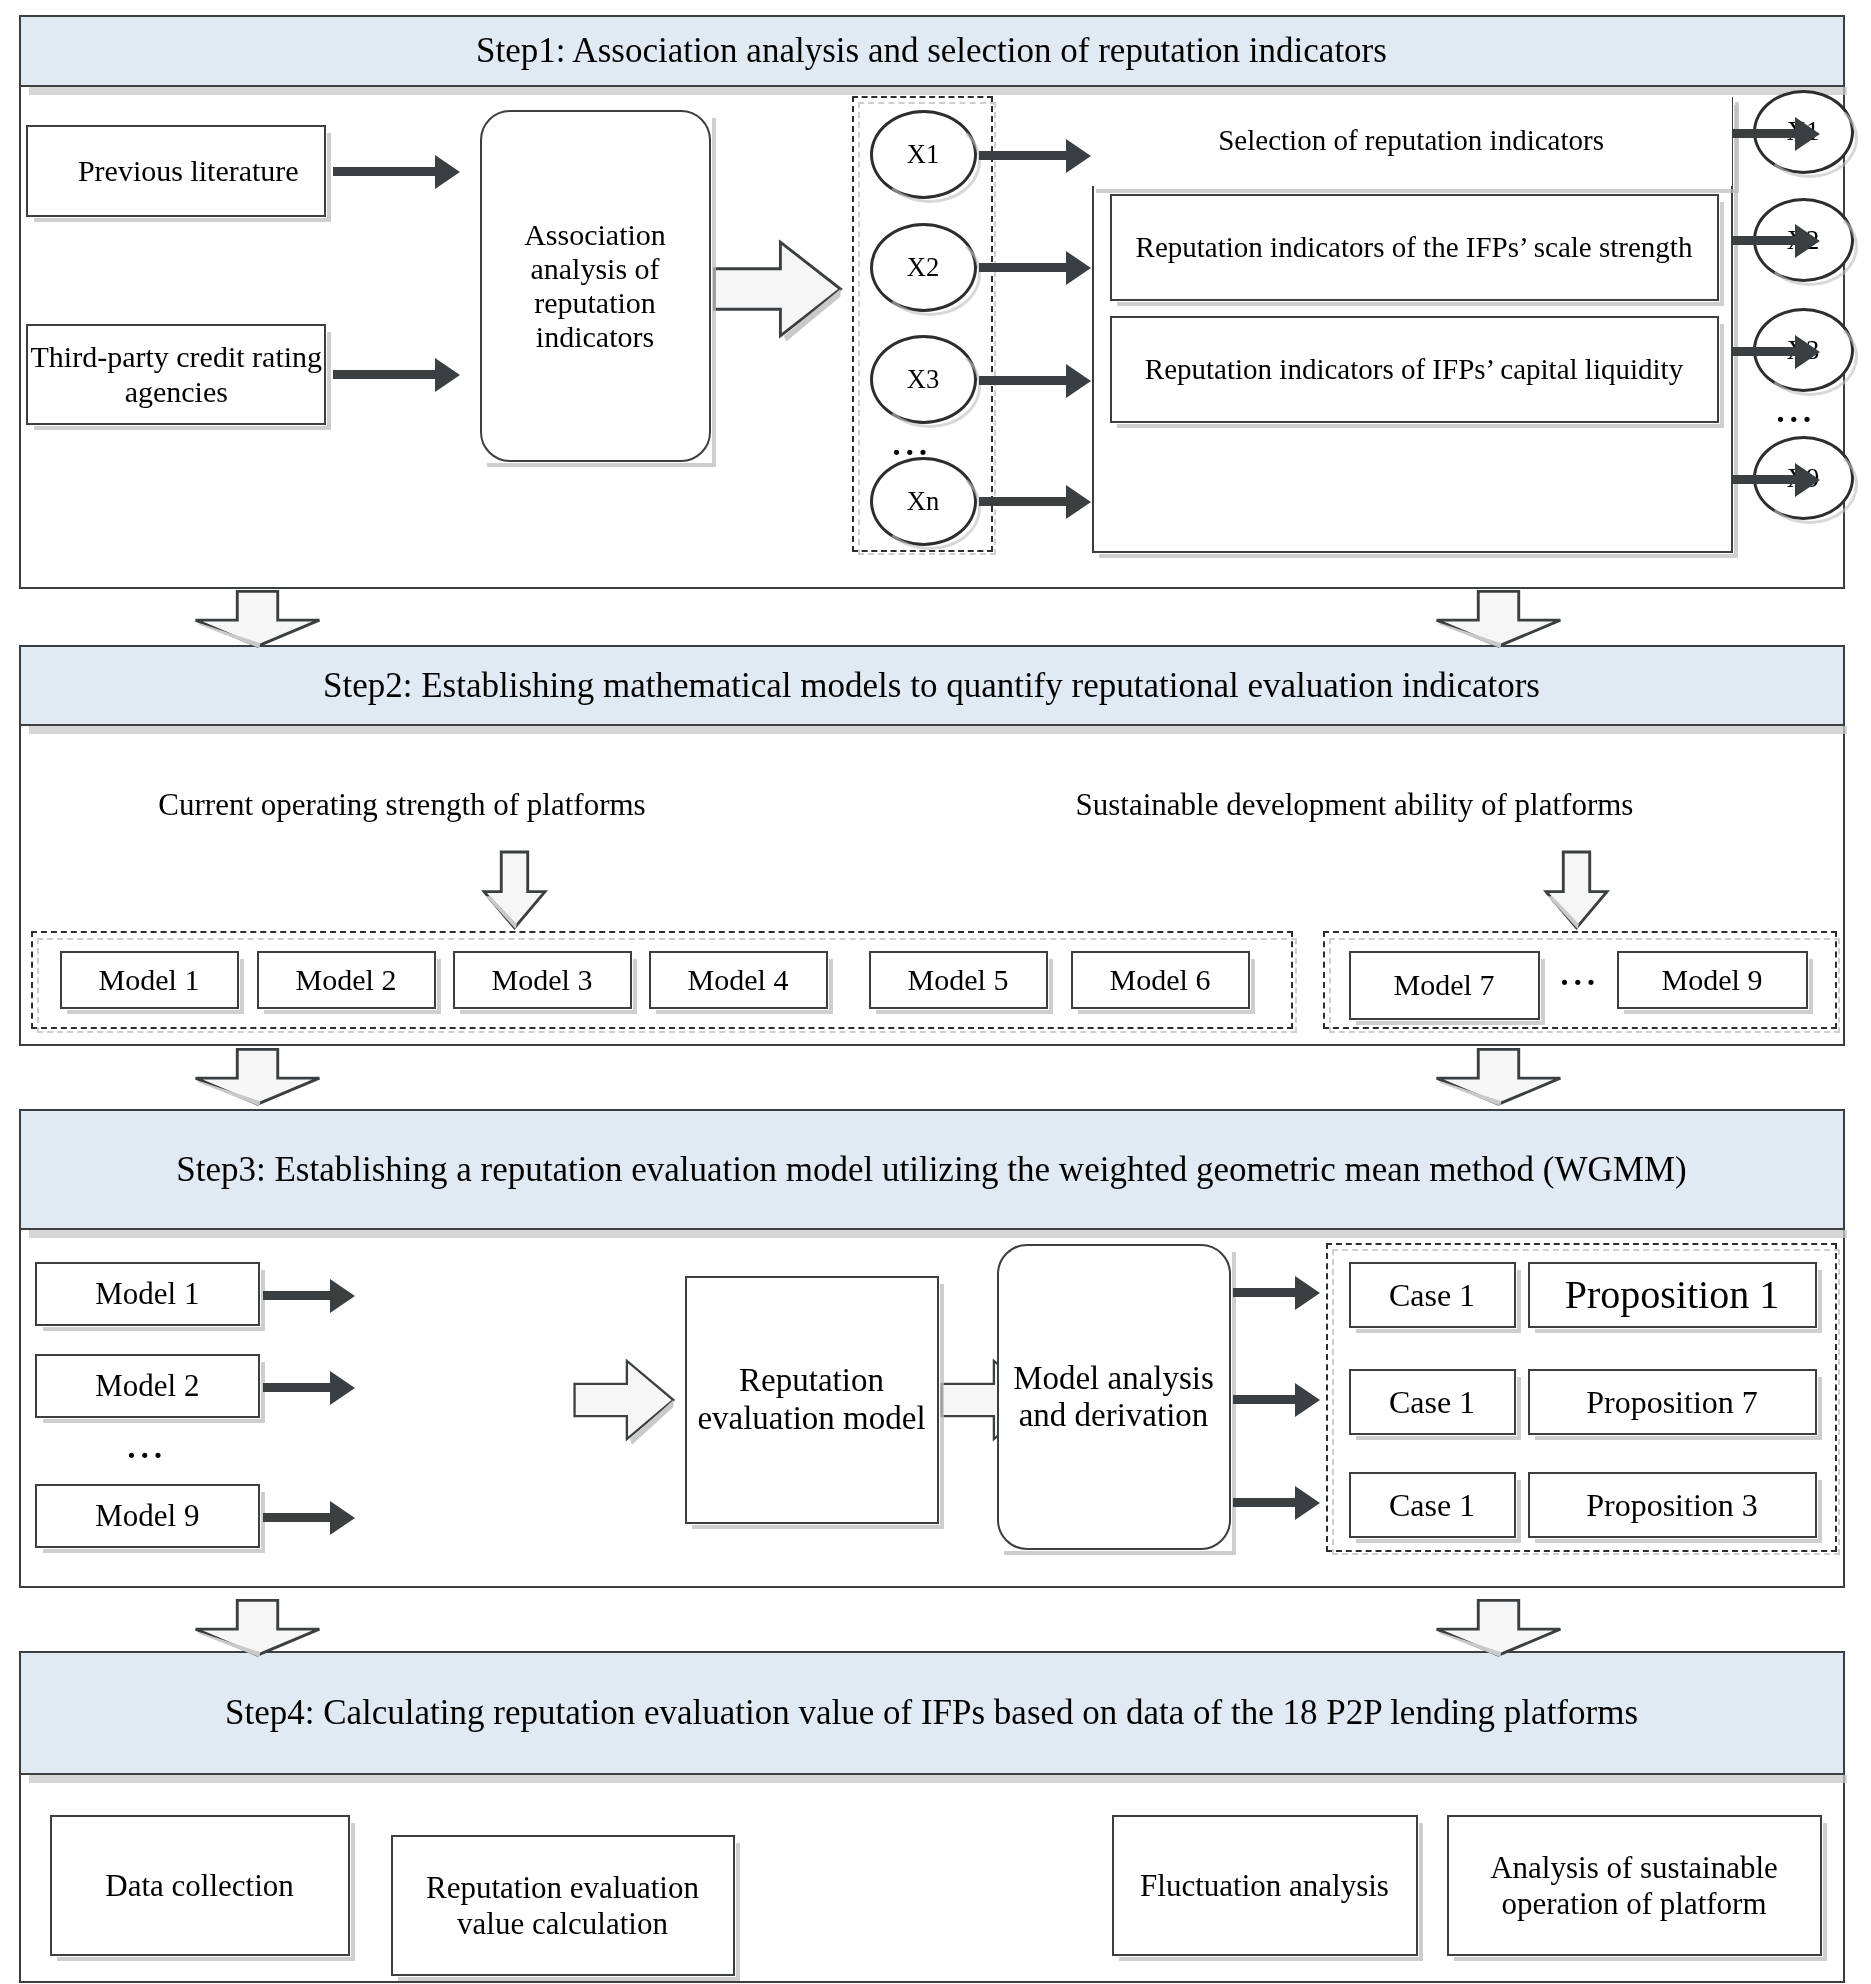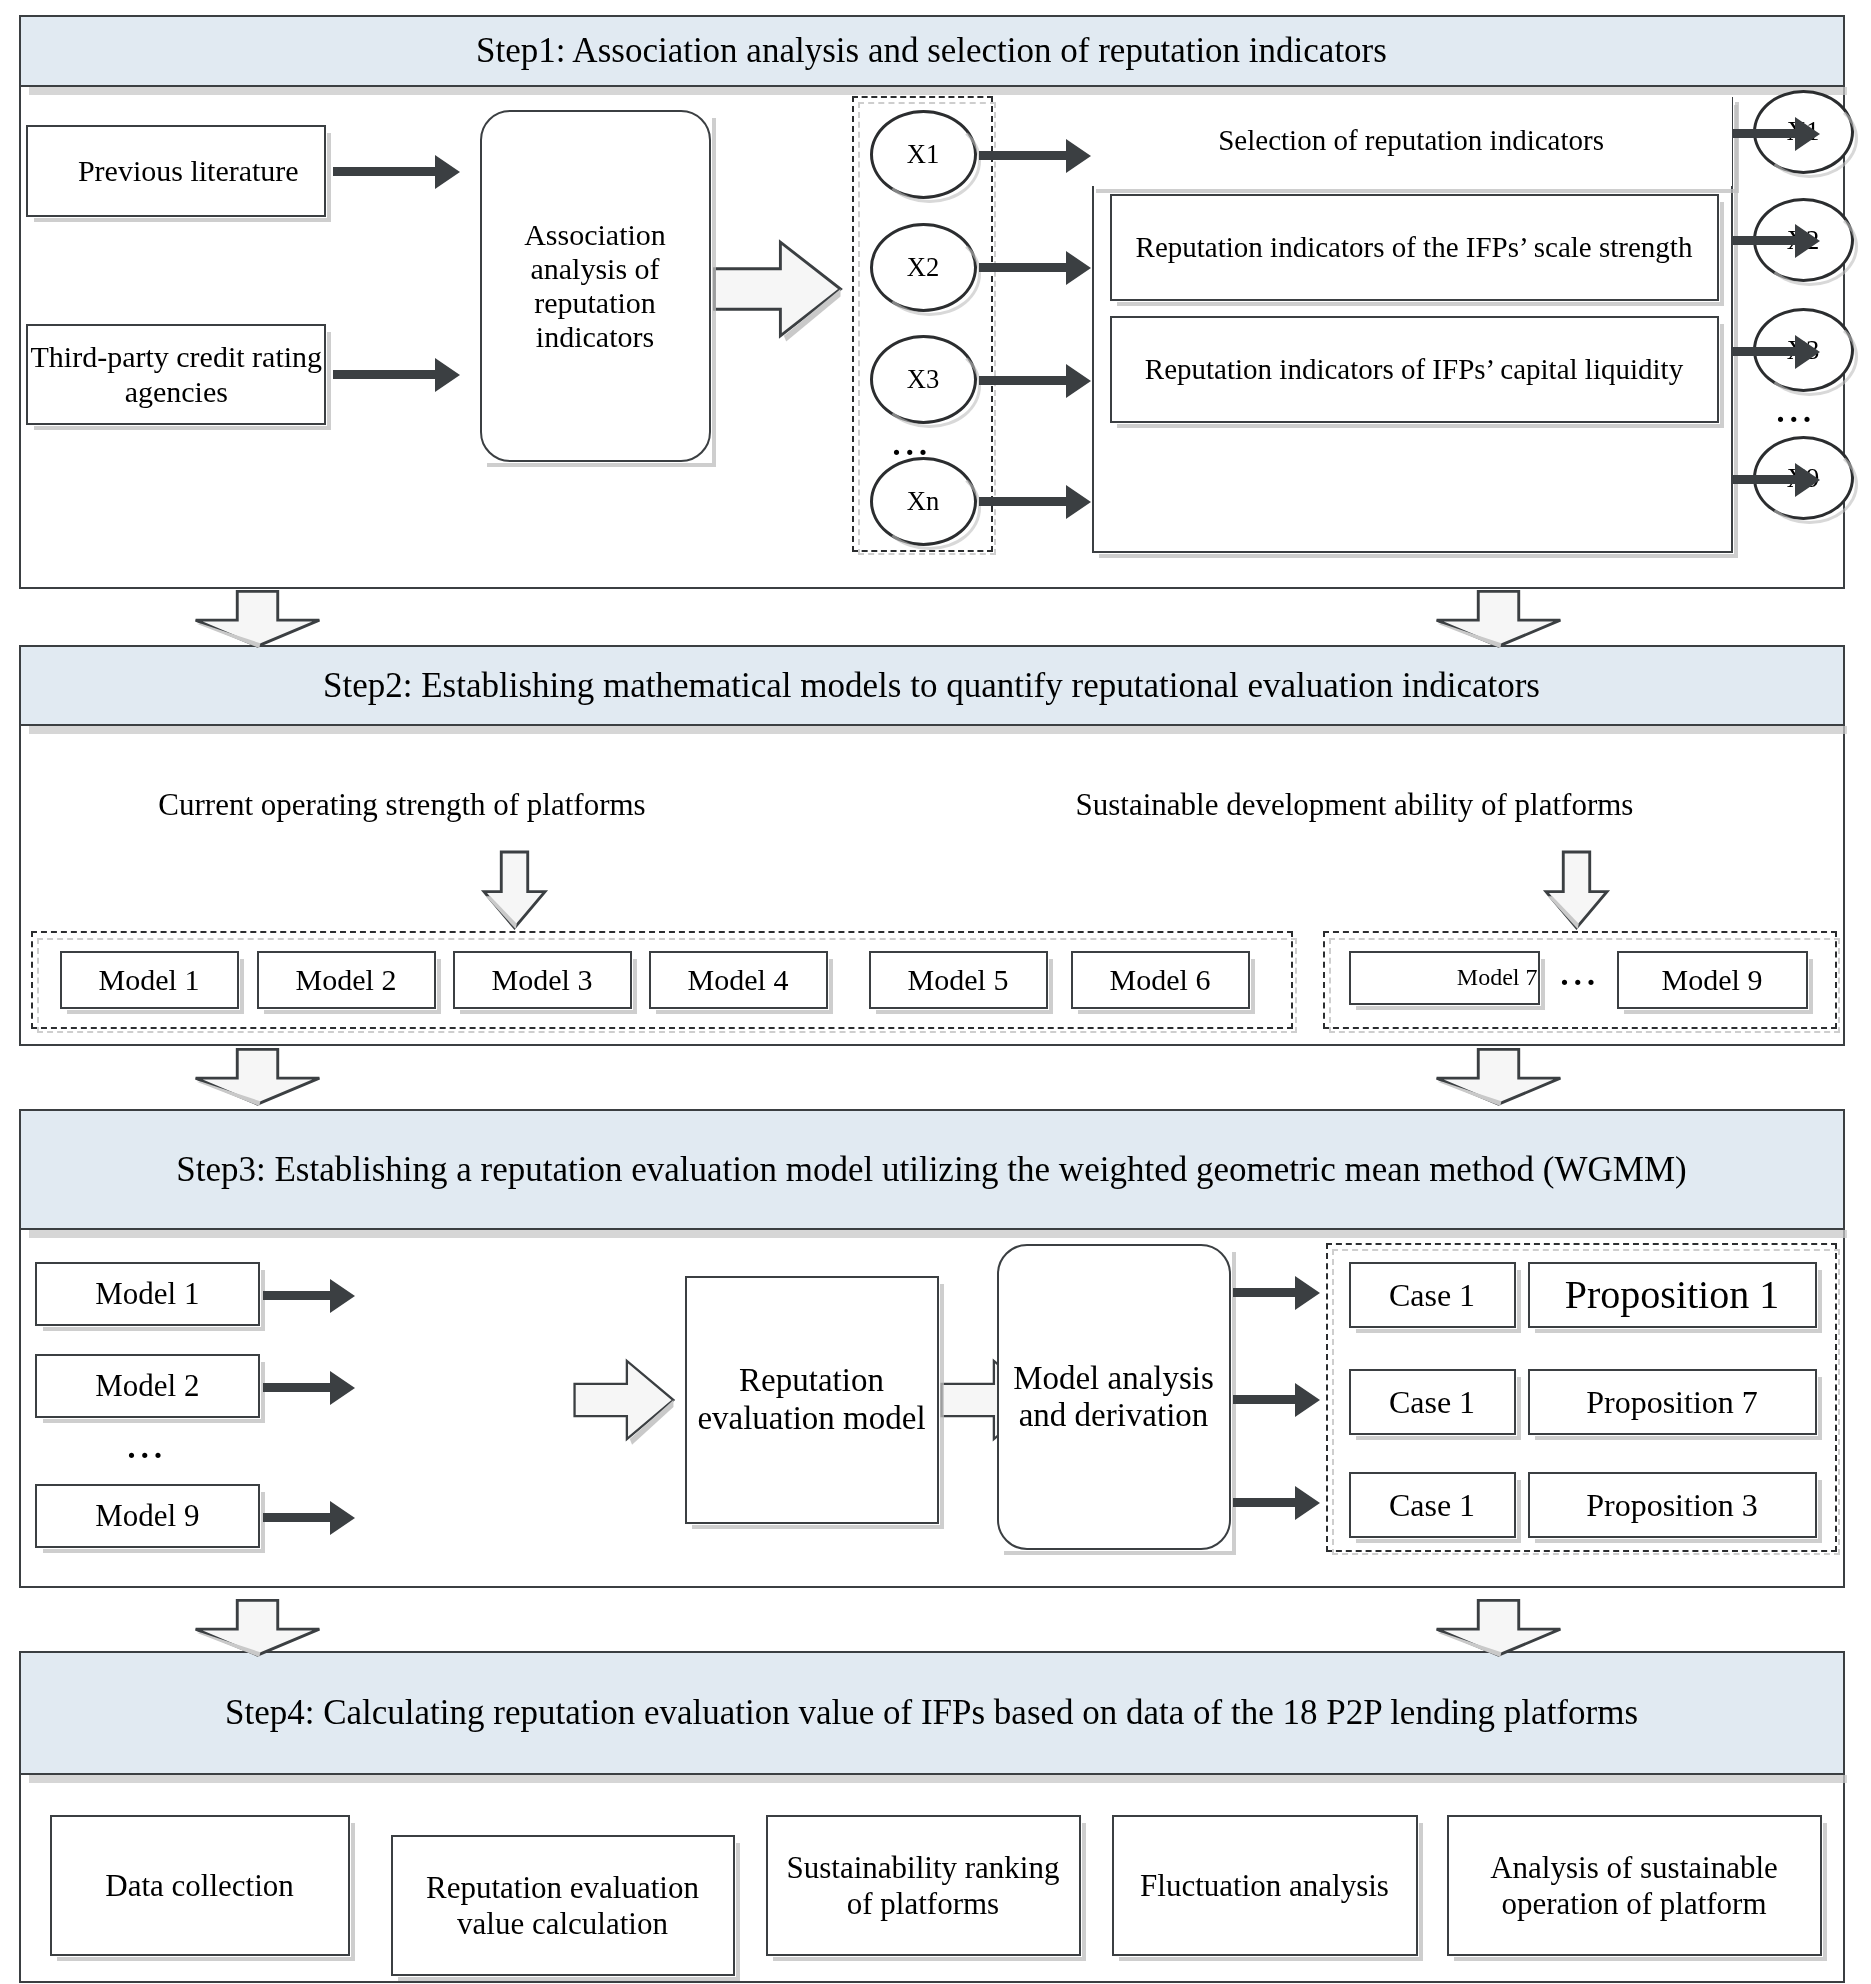--- a/index.html
+++ b/index.html
@@ -262,21 +262,21 @@
       <span>Model 4</span>
       </div>
     <div class="rect" style="left:848px; top:225px; width:179px; height:58px; font-size:30px;">
       <span>Model 5</span>
       </div>
     <div class="rect" style="left:1050px; top:225px; width:179px; height:58px; font-size:30px;">
       <span>Model 6</span>
       </div>
 
     <div class="dash-box" style="left:1302px; top:205px; width:514px; height:98px;"></div>
-    <div class="rect" style="left:1328px; top:225px; width:191px; height:54px; font-size:24px;justify-content:flex-end;">
+    <div class="rect" style="left:1328px; top:225px; width:191px; height:69px; font-size:30px;">
       <span>Model 7</span>
       </div>
     <div class="dots" style="left:1540px; top:230px; font-size:32px;">...</div>
     <div class="rect" style="left:1596px; top:225px; width:191px; height:58px; font-size:30px;">
       <span>Model 9</span>
       </div>
 
   </div>
 </div>
 
@@ -387,23 +387,20 @@
   <div class="step-body" style="height:208px;">
 
     <div class="rect" style="left:29px; top:40px; width:300px; height:141px; font-size:31px; padding:0 8px;">
       <span>Data collection</span>
       </div>
 
     <div class="rect" style="left:370px; top:40px; width:344px; height:141px; font-size:31px; padding:0 8px;margin-top:20px;">
       <span>Reputation evaluation value calculation</span>
       </div>
 
-    <div class="rect" style="left:745px; top:40px; width:315px; height:141px; font-size:31px; padding:0 8px;">
-      <span>Sustainability ranking of platforms</span>
-      </div>
 
     <div class="rect" style="left:1091px; top:40px; width:306px; height:141px; font-size:31px; padding:0 8px;">
       <span>Fluctuation analysis</span>
       </div>
 
     <div class="rect" style="left:1426px; top:40px; width:375px; height:141px; font-size:31px; padding:0 8px;">
       <span>Analysis of sustainable operation of platform</span>
       </div>
 
   </div>

